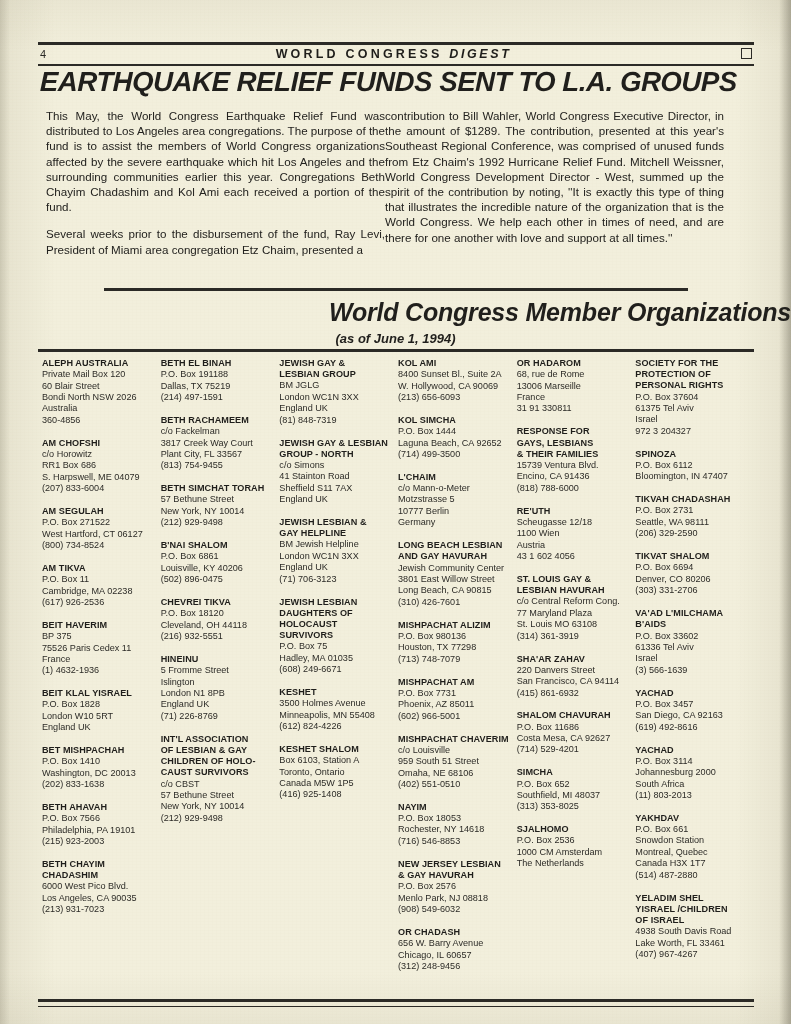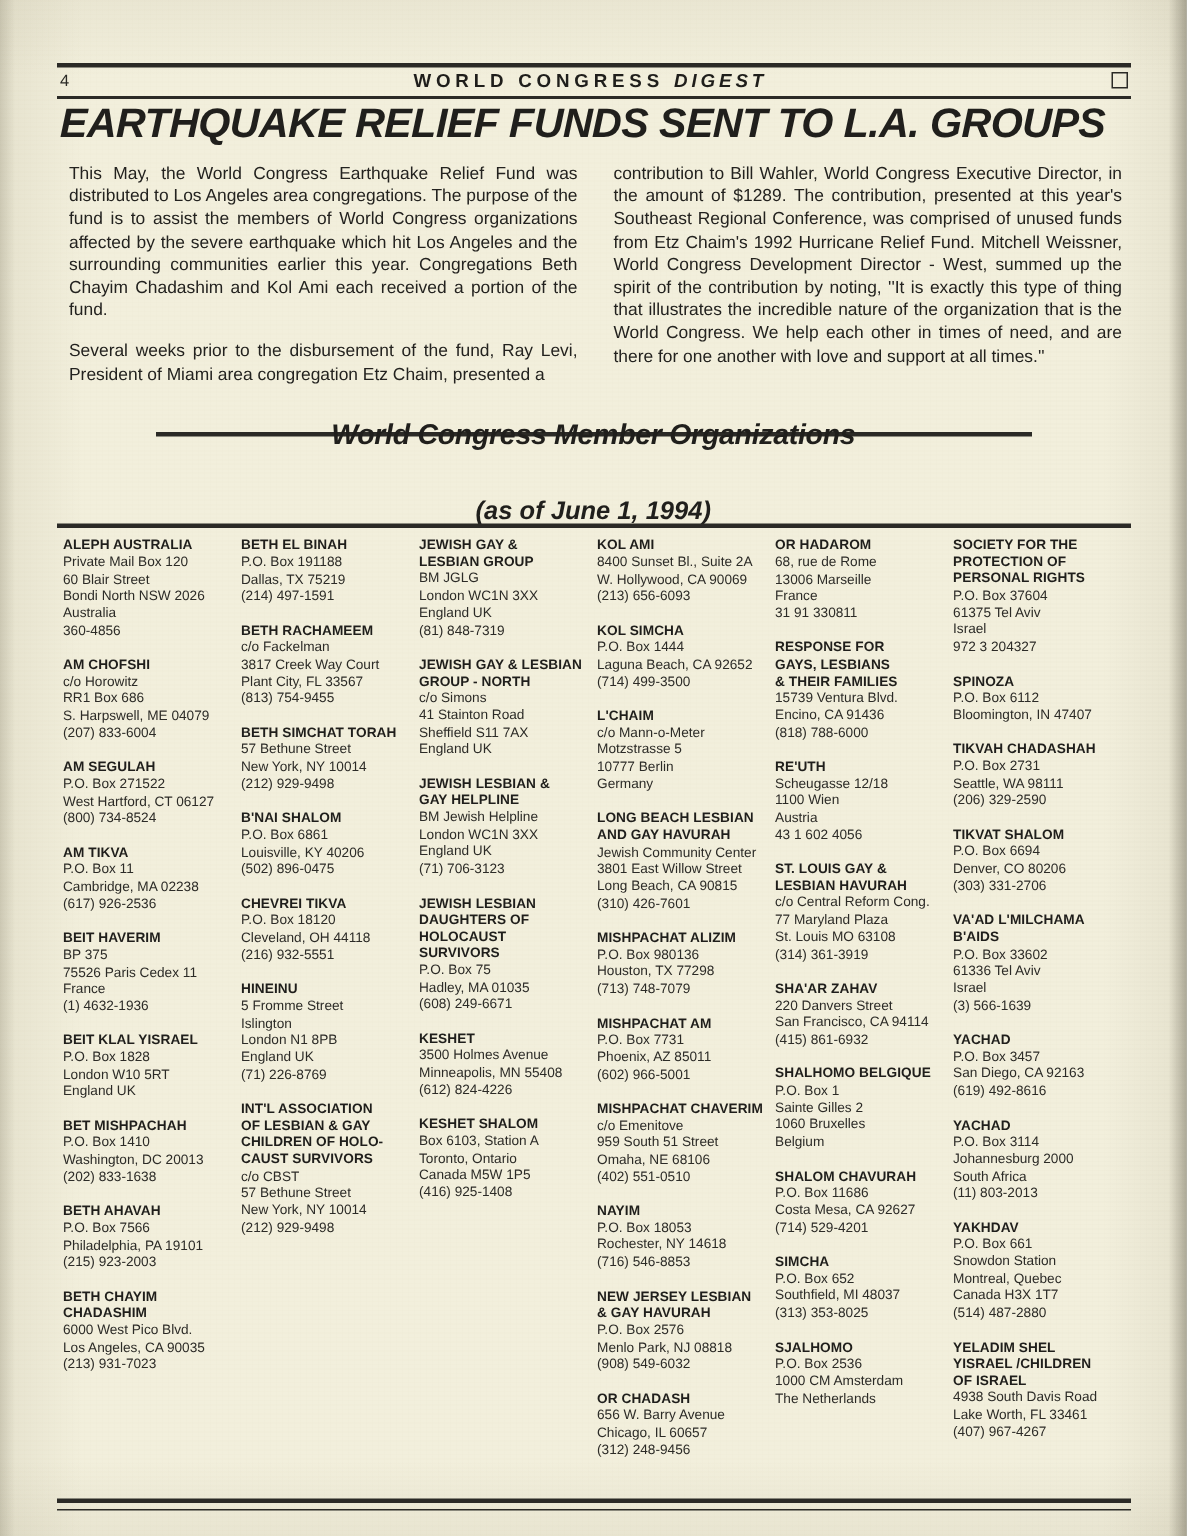--- a/index.html
+++ b/index.html
@@ -107,21 +107,20 @@
     white-space: nowrap;
   }
 
   
   .story {
     position: absolute;
     left: 46px;
     top: 108px;
     width: 702px;
     display: flex;
-    gap: 24px;
   }
   .story-col { width: 339px; }
   .story-col p {
     margin: 0 0 12px 0;
     font-size: 11.6px;
     line-height: 15.2px;
     text-align: justify;
     color: #23221f;
     font-weight: 500;
   }
@@ -131,34 +130,34 @@
     position: absolute;
     left: 104px;
     top: 288px;
     width: 584px;
     height: 2.5px;
     background: #2b2a26;
   }
   .dir-title {
     position: absolute;
     left: 0; right: 0;
-    top: 280px;
-    text-align: center;
-    font-size: 19px;
+    top: 298px;
+    text-align: right;
+    font-size: 25px;
     font-weight: bold;
     font-style: italic;
     letter-spacing: -0.2px;
     color: #201f1c;
   }
   .dir-subtitle {
     position: absolute;
     left: 0; right: 0;
     top: 331px;
     text-align: center;
-    font-size: 17px;
+    font-size: 13px;
     font-weight: bold;
     font-style: italic;
     color: #201f1c;
   }
   .dir-rule-bottom {
     position: absolute;
     left: 38px;
     top: 349px;
     width: 716px;
     height: 2.5px;
@@ -441,21 +440,21 @@
           <div class="org-line">(713) 748-7079</div>
         </div>
         <div class="org">
           <div class="org-name">MISHPACHAT AM</div>
           <div class="org-line">P.O. Box 7731</div>
           <div class="org-line">Phoenix, AZ 85011</div>
           <div class="org-line">(602) 966-5001</div>
         </div>
         <div class="org">
           <div class="org-name">MISHPACHAT CHAVERIM</div>
-          <div class="org-line">c/o Emenitove</div>
+          <div class="org-line">c/o Louisville</div>
           <div class="org-line">959 South 51 Street</div>
           <div class="org-line">Omaha, NE 68106</div>
           <div class="org-line">(402) 551-0510</div>
         </div>
         <div class="org">
           <div class="org-name">NAYIM</div>
           <div class="org-line">P.O. Box 18053</div>
           <div class="org-line">Rochester, NY 14618</div>
           <div class="org-line">(716) 546-8853</div>
         </div>
@@ -502,27 +501,20 @@
           <div class="org-line">c/o Central Reform Cong.</div>
           <div class="org-line">77 Maryland Plaza</div>
           <div class="org-line">St. Louis MO 63108</div>
           <div class="org-line">(314) 361-3919</div>
         </div>
         <div class="org">
           <div class="org-name">SHA'AR ZAHAV</div>
           <div class="org-line">220 Danvers Street</div>
           <div class="org-line">San Francisco, CA 94114</div>
           <div class="org-line">(415) 861-6932</div>
-        </div>
-        <div class="org">
-          <div class="org-name">SHALHOMO BELGIQUE</div>
-          <div class="org-line">P.O. Box 1</div>
-          <div class="org-line">Sainte Gilles 2</div>
-          <div class="org-line">1060 Bruxelles</div>
-          <div class="org-line">Belgium</div>
         </div>
         <div class="org">
           <div class="org-name">SHALOM CHAVURAH</div>
           <div class="org-line">P.O. Box 11686</div>
           <div class="org-line">Costa Mesa, CA 92627</div>
           <div class="org-line">(714) 529-4201</div>
         </div>
         <div class="org">
           <div class="org-name">SIMCHA</div>
           <div class="org-line">P.O. Box 652</div>

